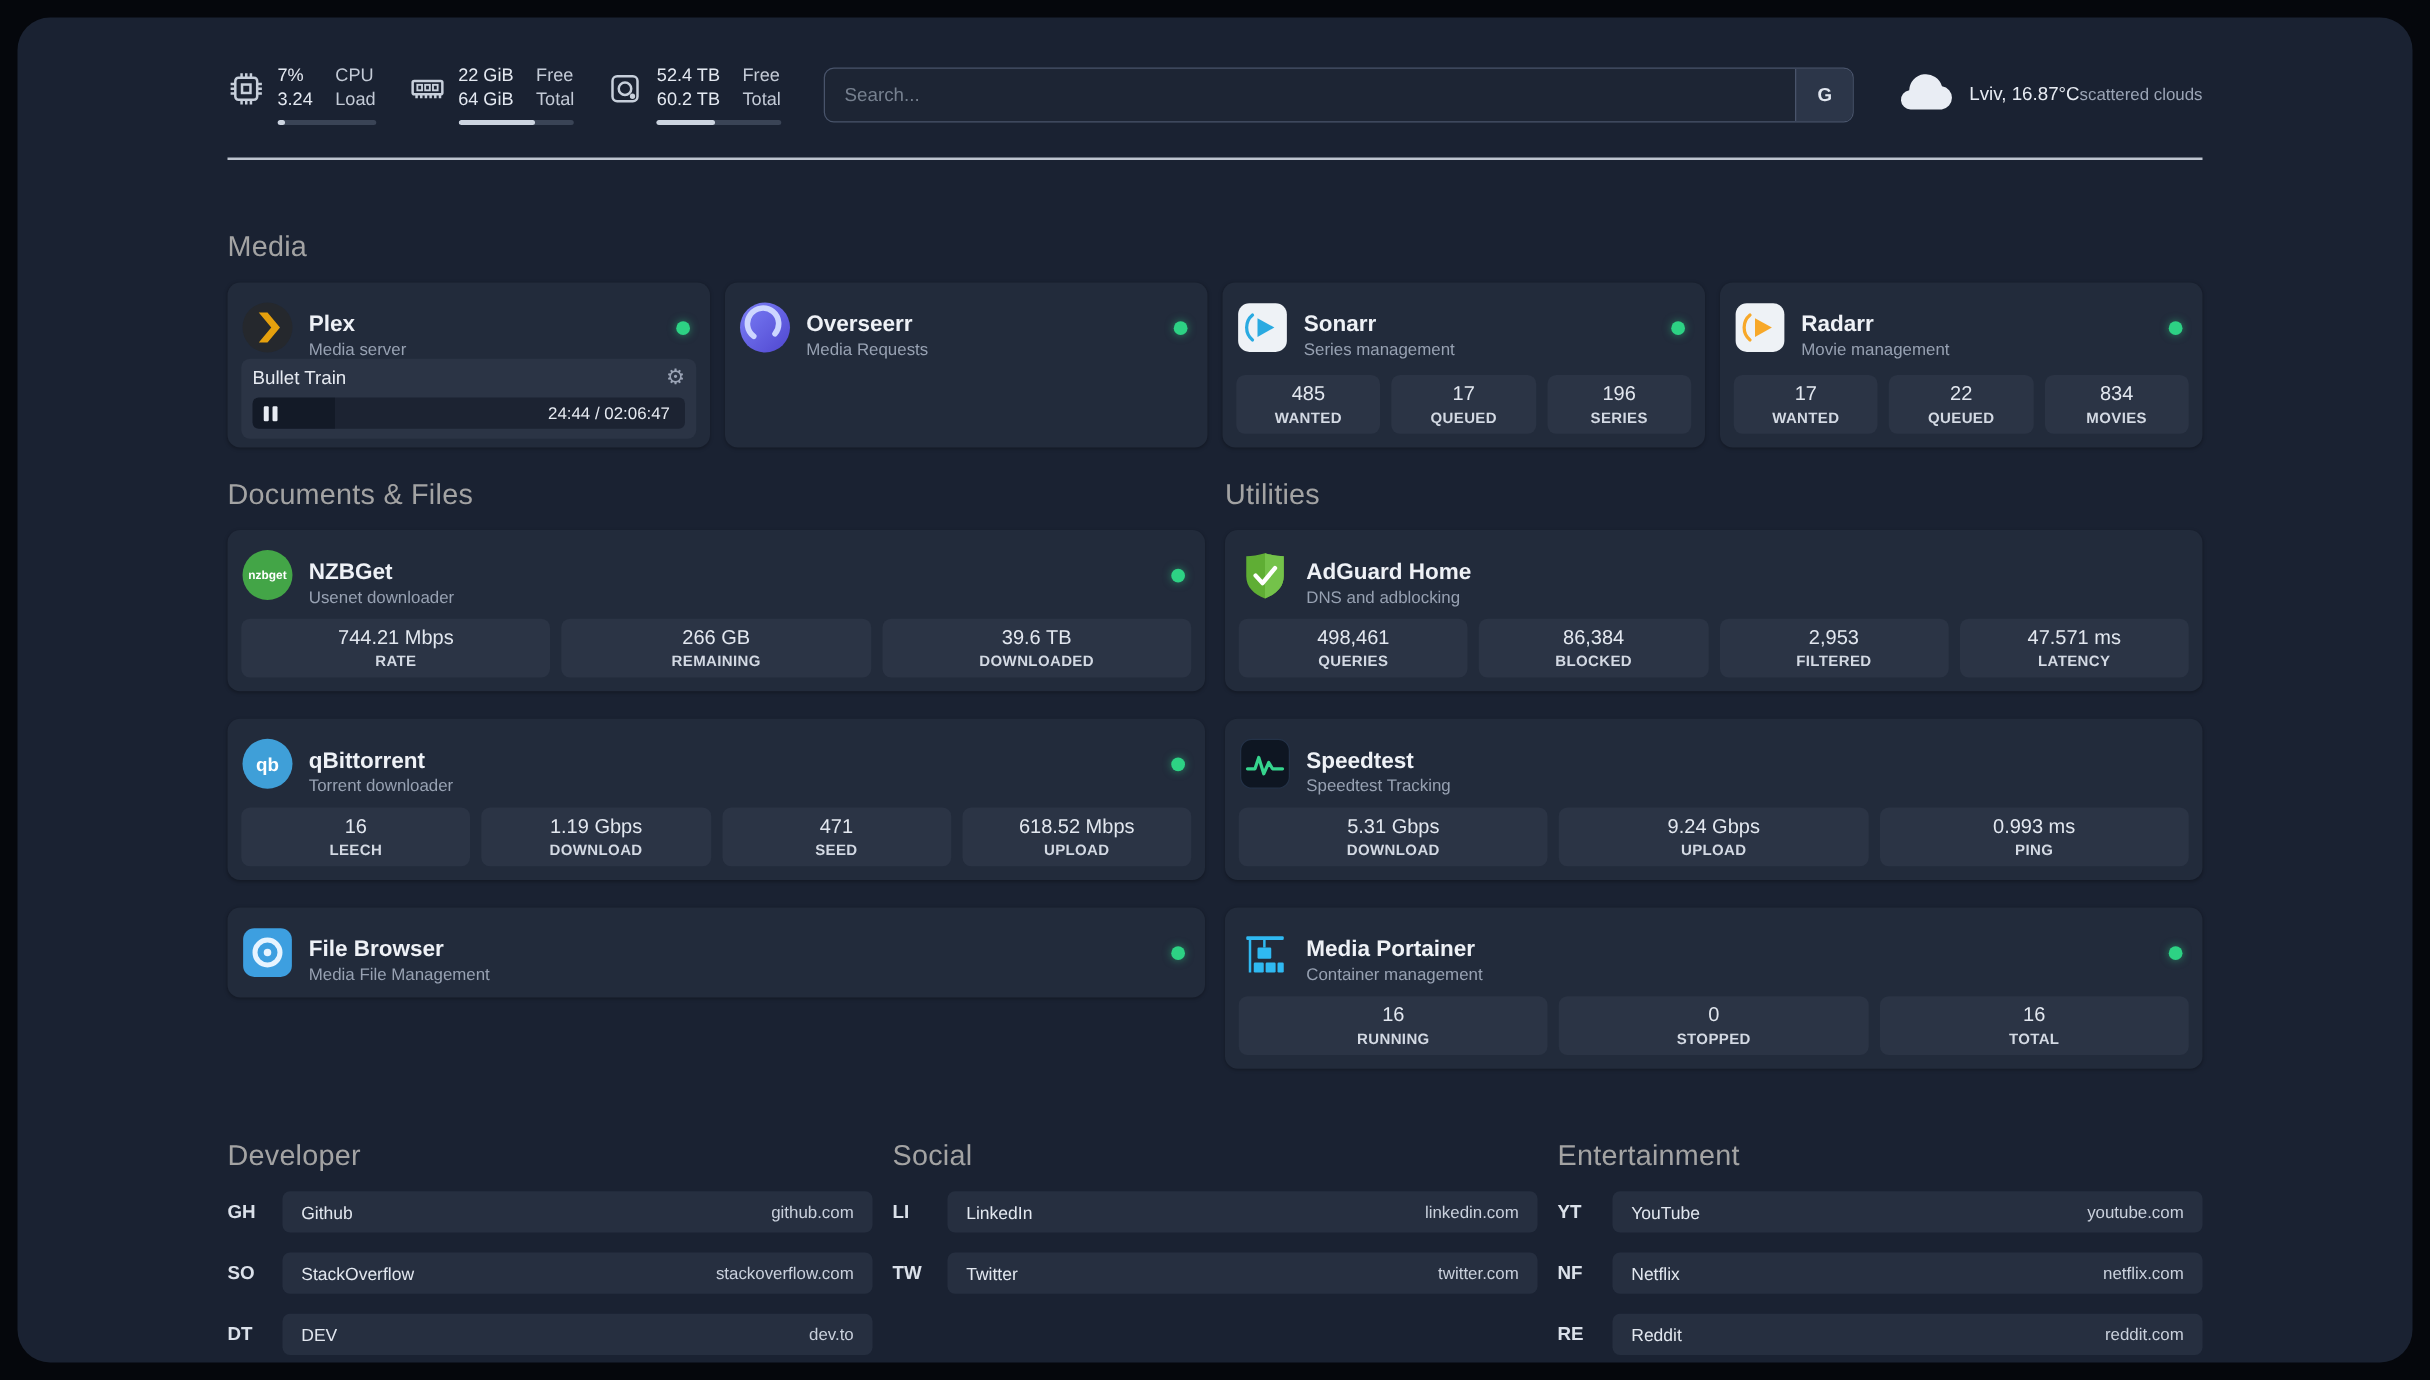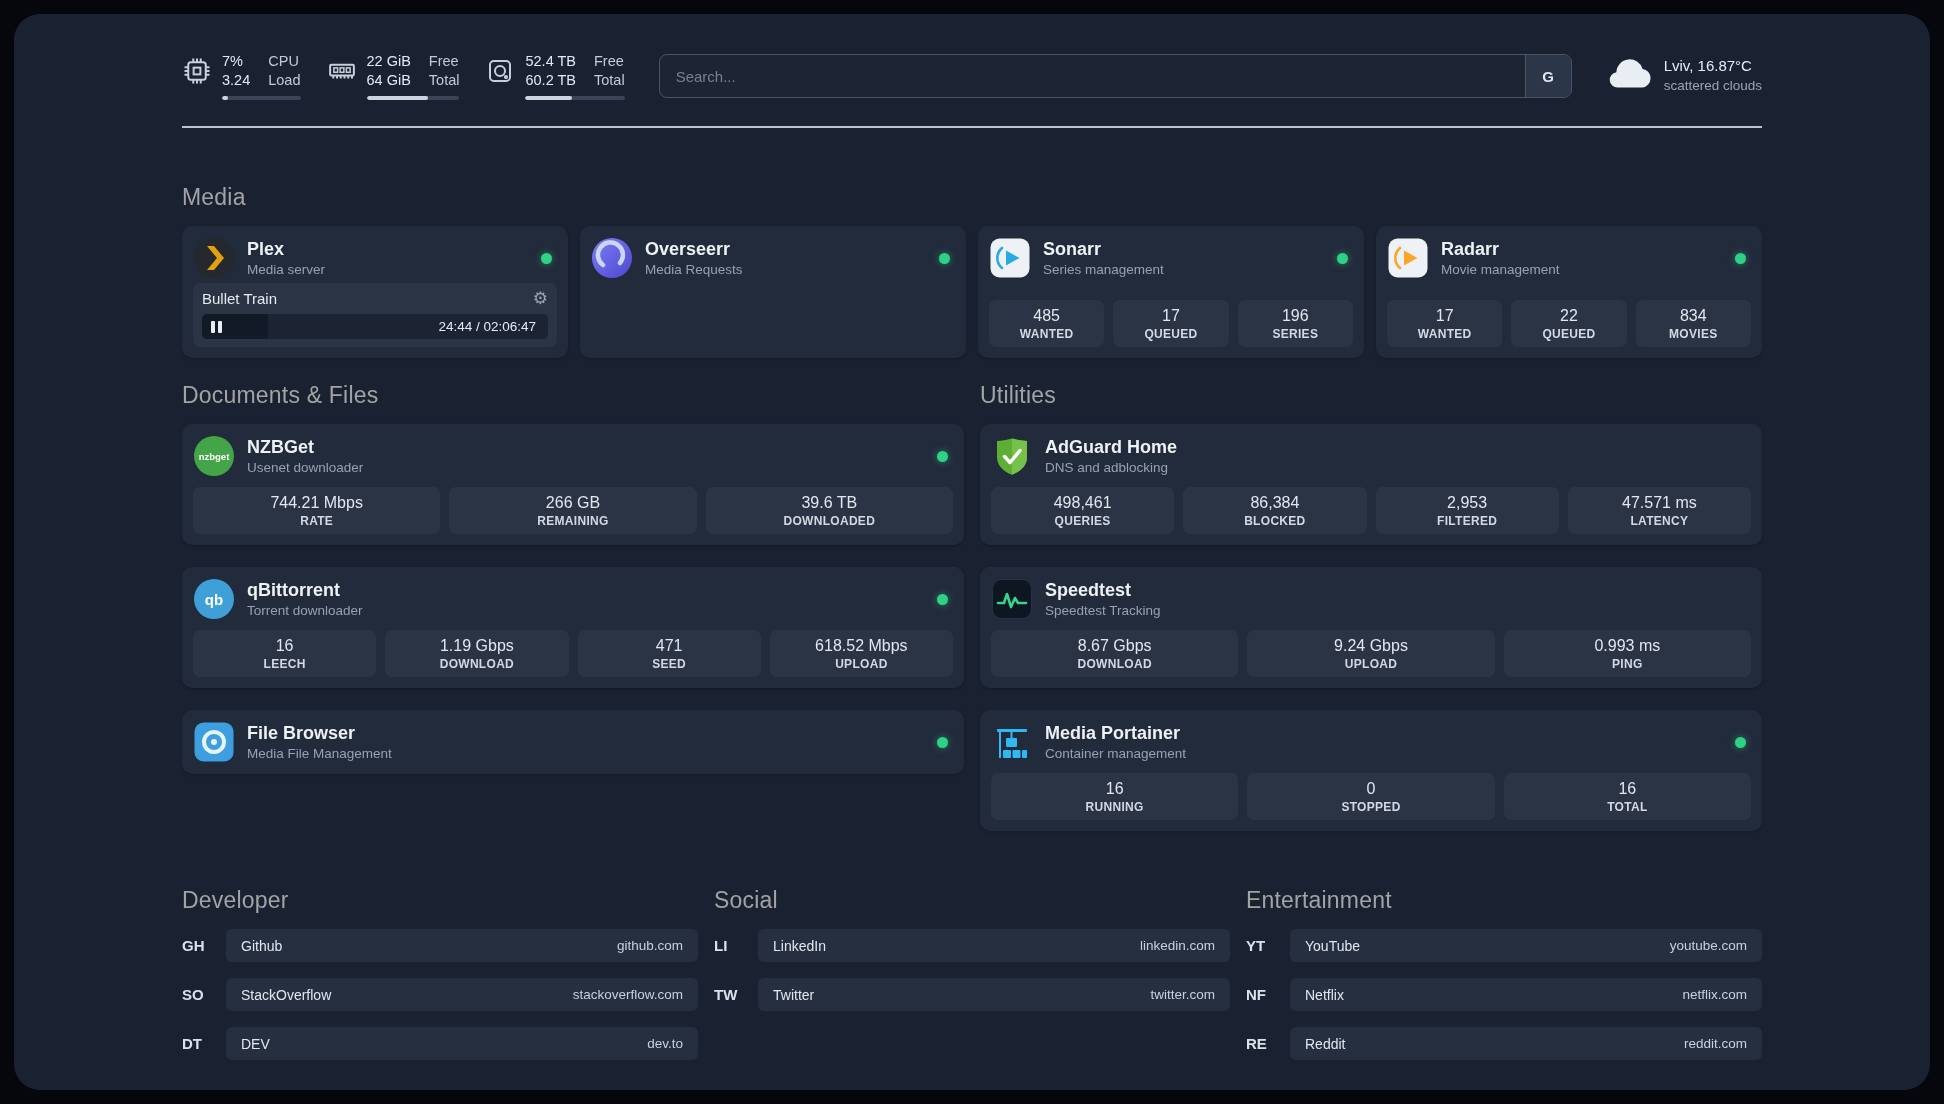--- a/index.html
+++ b/index.html
@@ -21,37 +21,37 @@
   .res-bar{height:4px;background:#3a4456;border-radius:2px;margin-top:6px;overflow:hidden;}
   .res-bar i{display:block;height:100%;background:#ccd4e0;border-radius:2px;}
 
   .search{flex:1;display:flex;margin:0 34px;height:42px;border:1px solid #49546b;border-radius:8px;background:#1d2534;overflow:hidden;}
   .search input{flex:1;background:transparent;border:none;outline:none;padding:0 16px;font-size:15px;color:#dfe5ee;font-family:inherit;}
   .search input::placeholder{color:#76808f;}
   .search-btn{width:46px;background:#2c3649;border:none;border-left:1px solid #49546b;color:#e2e7f0;font-size:15px;font-weight:600;display:flex;align-items:center;justify-content:center;cursor:pointer;font-family:inherit;}
 
   .weather{display:flex;align-items:center;gap:12px;}
   .weather svg{width:46px;height:46px;}
-  .weather-txt{display:flex;flex-direction:column;line-height:20px;}
+  .weather-txt{display:flex;flex-direction:row;line-height:20px;}
   .weather-loc{font-size:15px;color:#e7ebf2;}
   .weather-cond{font-size:13.5px;color:#9aa4b5;}
 
   .divider{margin-top:26px;border-top:2px solid rgba(219,225,235,.85);}
 
   
   .sec-title{font-size:23px;font-weight:400;color:#a3a3a3;letter-spacing:.2px;}
   .sec-media{margin-top:56px;}
   .media-grid{margin-top:15px;display:grid;grid-template-columns:repeat(4,1fr);gap:12px;}
 
   .card{background:#222b3b;border-radius:10px;padding:11px;box-shadow:0 1px 3px rgba(0,0,0,.28);}
   .media-grid .card{height:132px;box-sizing:border-box;display:flex;flex-direction:column;justify-content:space-between;}
 
   .card-head{display:flex;align-items:center;gap:12px;}
   .svc-icon{width:42px;height:42px;flex:none;}
-  .svc-meta{display:flex;flex-direction:column;gap:2px;}
+  .svc-meta{display:flex;flex-direction:column;gap:2px;margin-top:12px;}
   .svc-name{font-size:18px;font-weight:600;color:#eef1f6;}
   .svc-sub{font-size:13.5px;color:#97a1b2;}
   .dot{width:11px;height:11px;border-radius:50%;background:#2dd284;margin-left:auto;margin-right:5px;box-shadow:0 0 7px rgba(45,210,132,.55);flex:none;}
 
   .tiles{display:flex;gap:9px;}
   .tile{flex:1;background:#2b3445;border-radius:7px;height:47px;display:flex;flex-direction:column;align-items:center;justify-content:center;gap:2px;}
   .tile-v{font-size:16px;color:#e2e7ef;}
   .tile-l{font-size:12px;font-weight:700;color:#d3d9e3;letter-spacing:.3px;}
 
   
@@ -418,21 +418,21 @@
               <rect x="1.5" y="1.5" width="39" height="39" rx="9" fill="#0e1622" stroke="#243247"></rect>
               <path d="M7 25 L13 25 L16 16 L20 29 L24 20 L27 25 L35 25" stroke="#36d58e" stroke-width="2.6" fill="none" stroke-linejoin="round" stroke-linecap="round"></path>
             </svg>
             <div class="svc-meta">
               <span class="svc-name">Speedtest</span>
               <span class="svc-sub">Speedtest Tracking</span>
             </div>
           </div>
           <div class="tiles">
             <div class="tile">
-              <span class="tile-v">8.67 Gbps</span>
+              <span class="tile-v">5.31 Gbps</span>
               <span class="tile-l">DOWNLOAD</span>
             </div>
             <div class="tile">
               <span class="tile-v">9.24 Gbps</span>
               <span class="tile-l">UPLOAD</span>
             </div>
             <div class="tile">
               <span class="tile-v">0.993 ms</span>
               <span class="tile-l">PING</span>
             </div>

